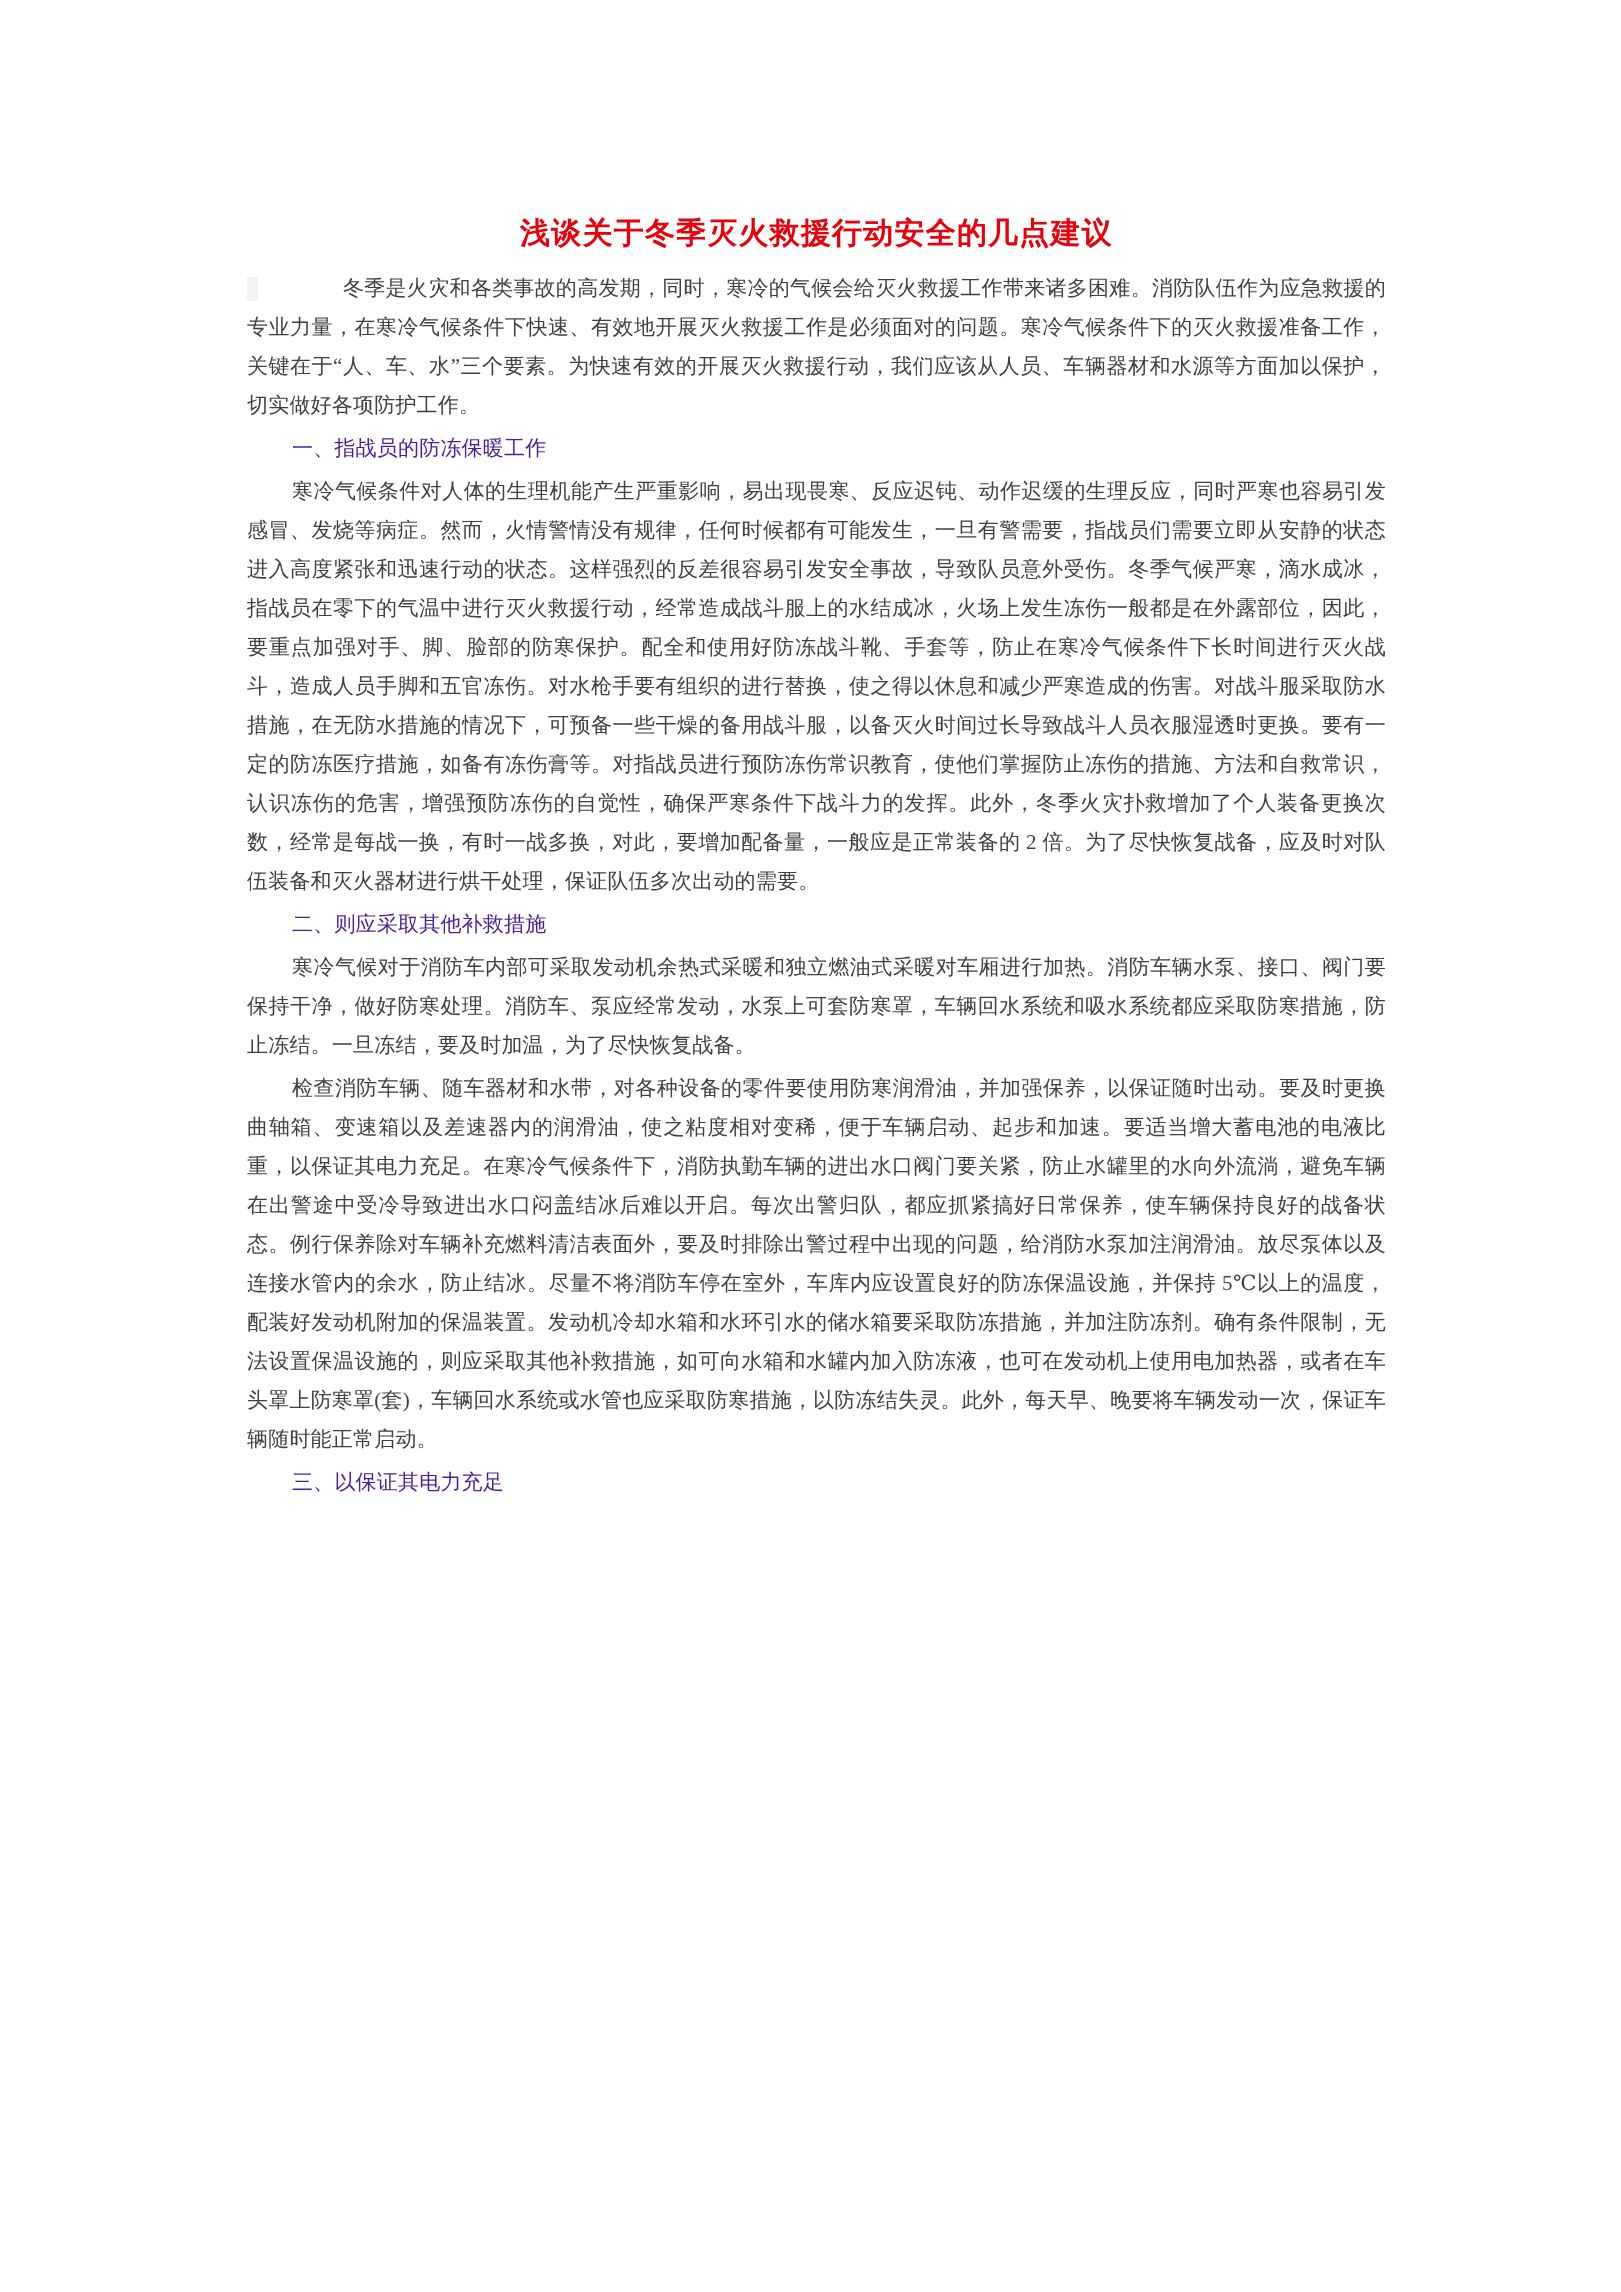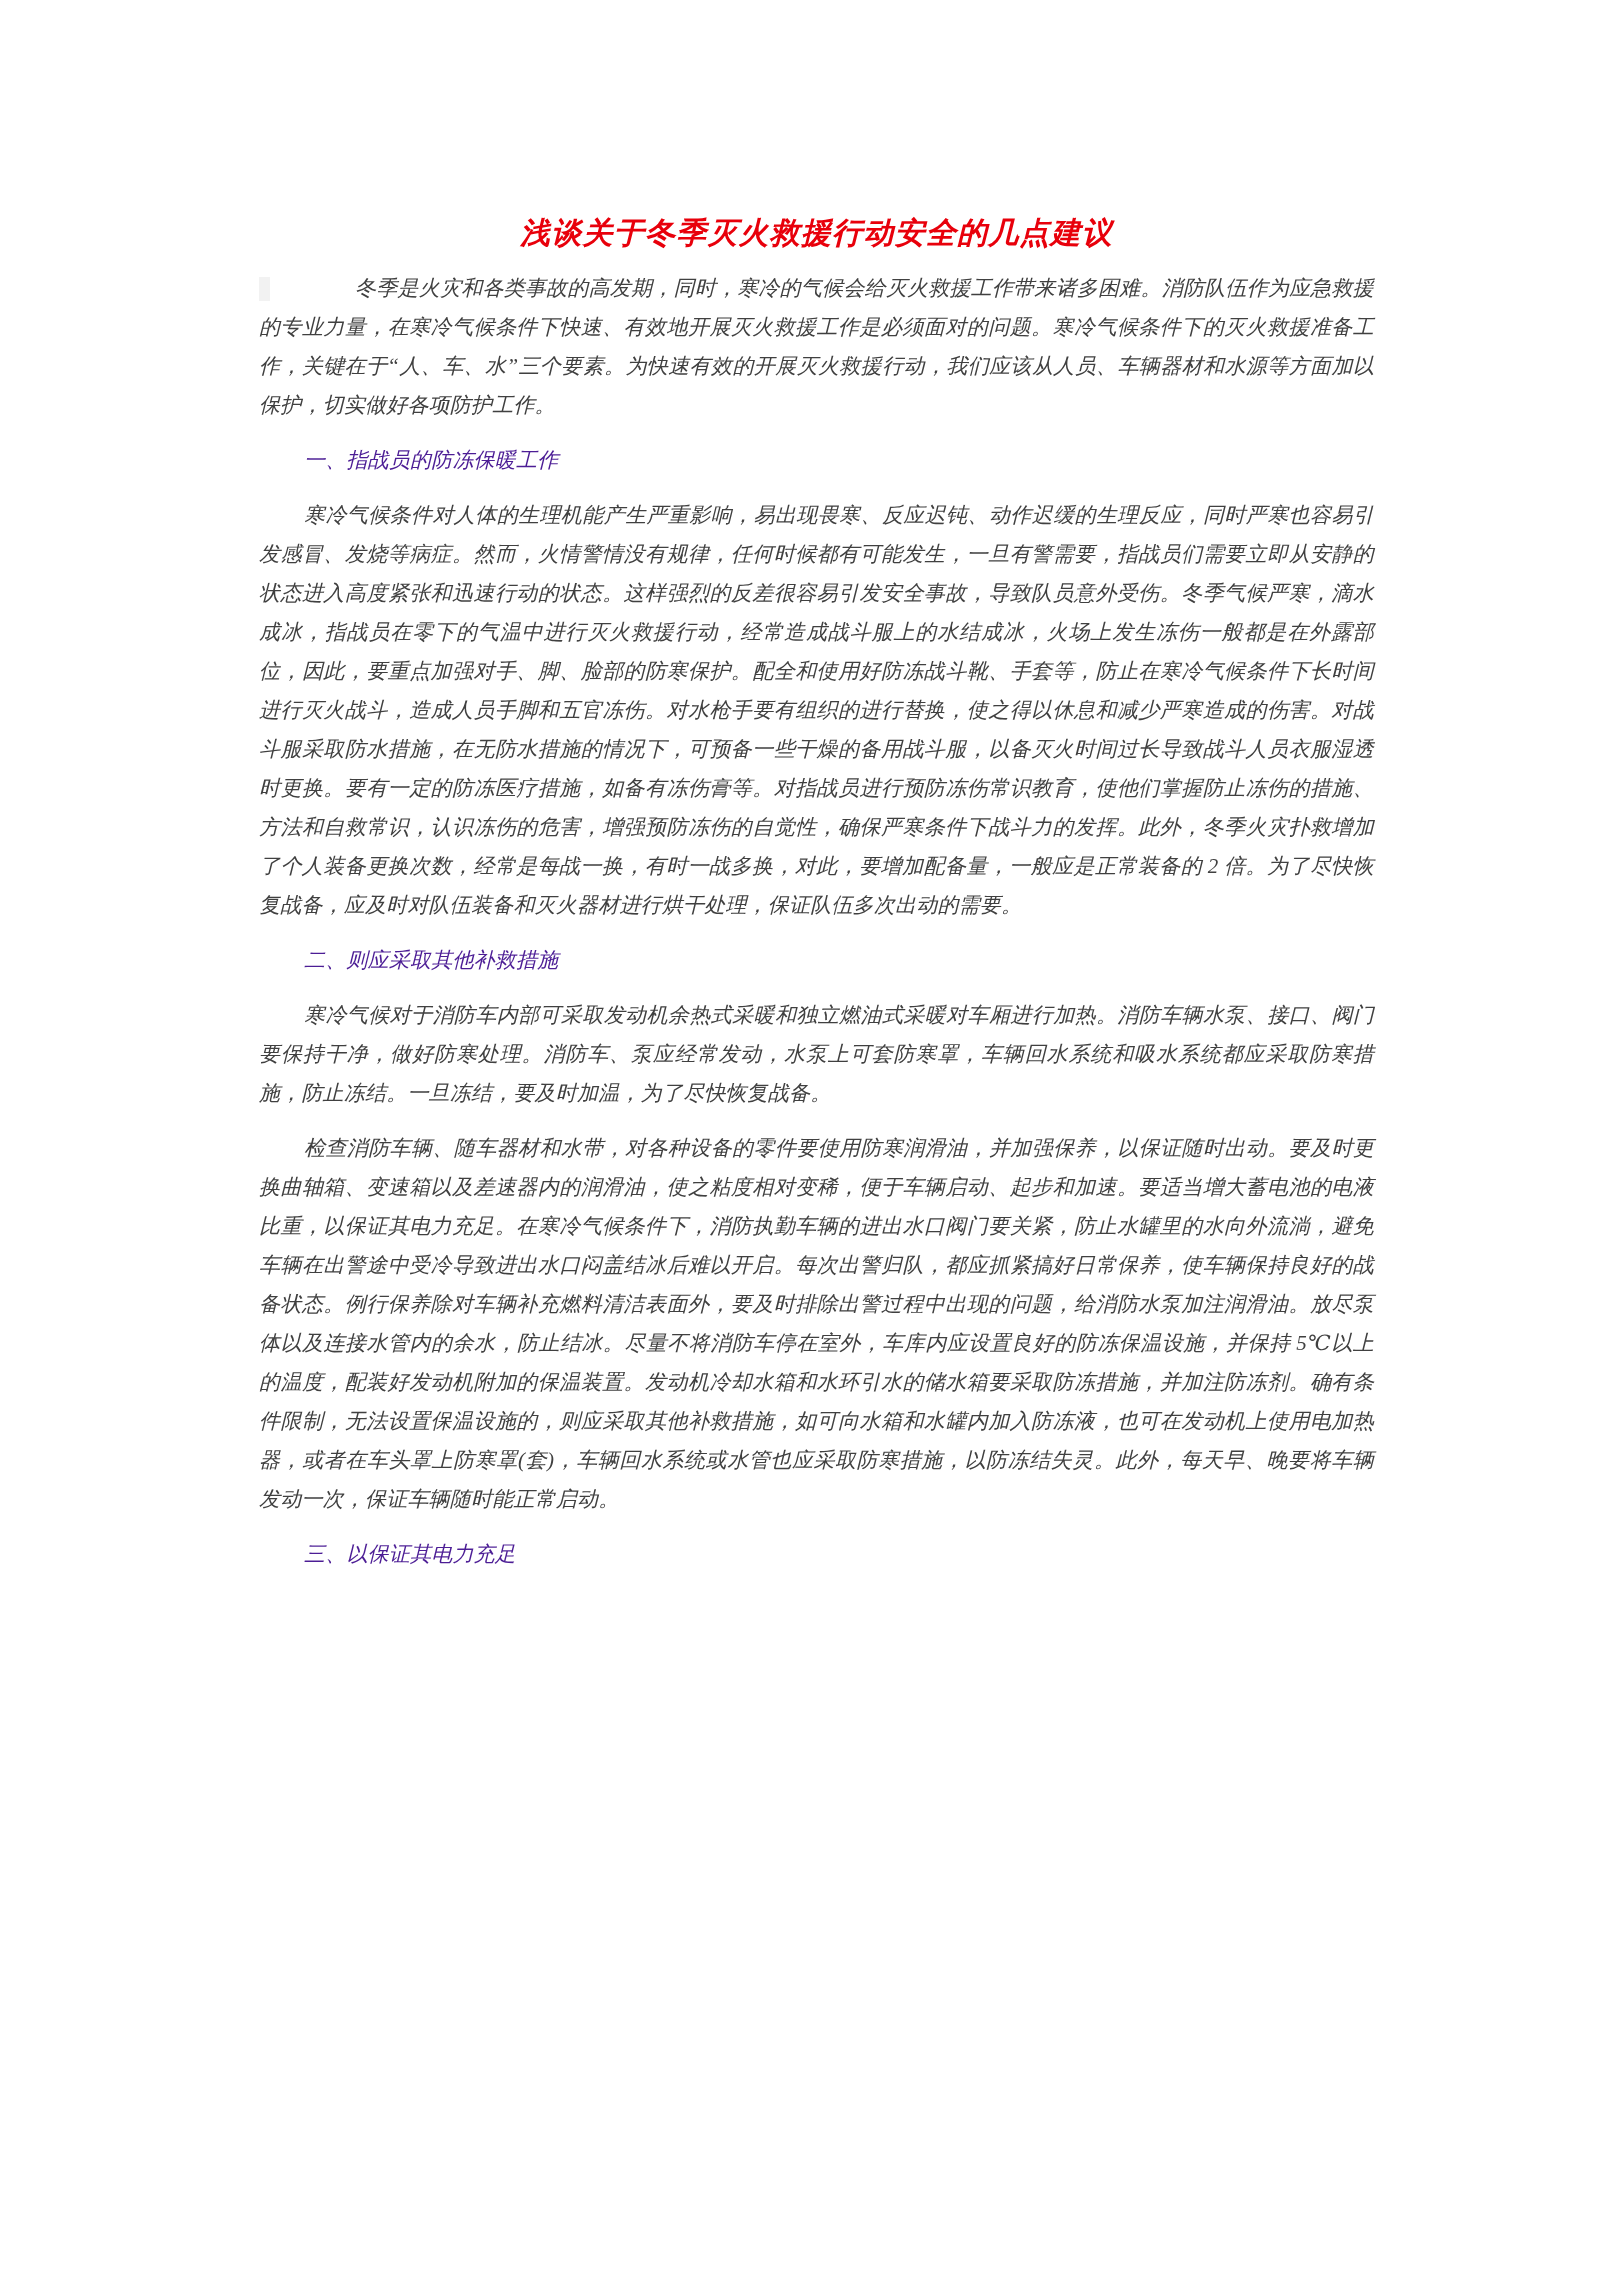--- a/index.html
+++ b/index.html
@@ -14,21 +14,20 @@
     color: #3a3a3a;
     -webkit-font-smoothing: antialiased;
   }
   .page {
     position: relative;
     width: 1454px;
     height: 2293px;
     box-sizing: border-box;
     padding: 8px;
     overflow: hidden;
-    font-style: italic;
   }
   .content {
     position: absolute;
     left: 243px;
     top: 214px;
     width: 1147px;
   }
   .doc-title {
     text-align: center;
     color: #e8000b;
@@ -41,21 +40,21 @@
   }
   .body-block {
     position: relative;
   }
   .para {
     font-size: 21px;
     line-height: 39px;
     text-align: justify;
     text-justify: inter-ideograph;
     color: #404040;
-    margin: 16px;
+    margin: 4px;
     letter-spacing: 0.2px;
   }
   .para.indent {
     text-indent: 45px;
   }
   .para.heading {
     text-indent: 45px;
     color: #4c1d95;
   }
   .para.first-para {

